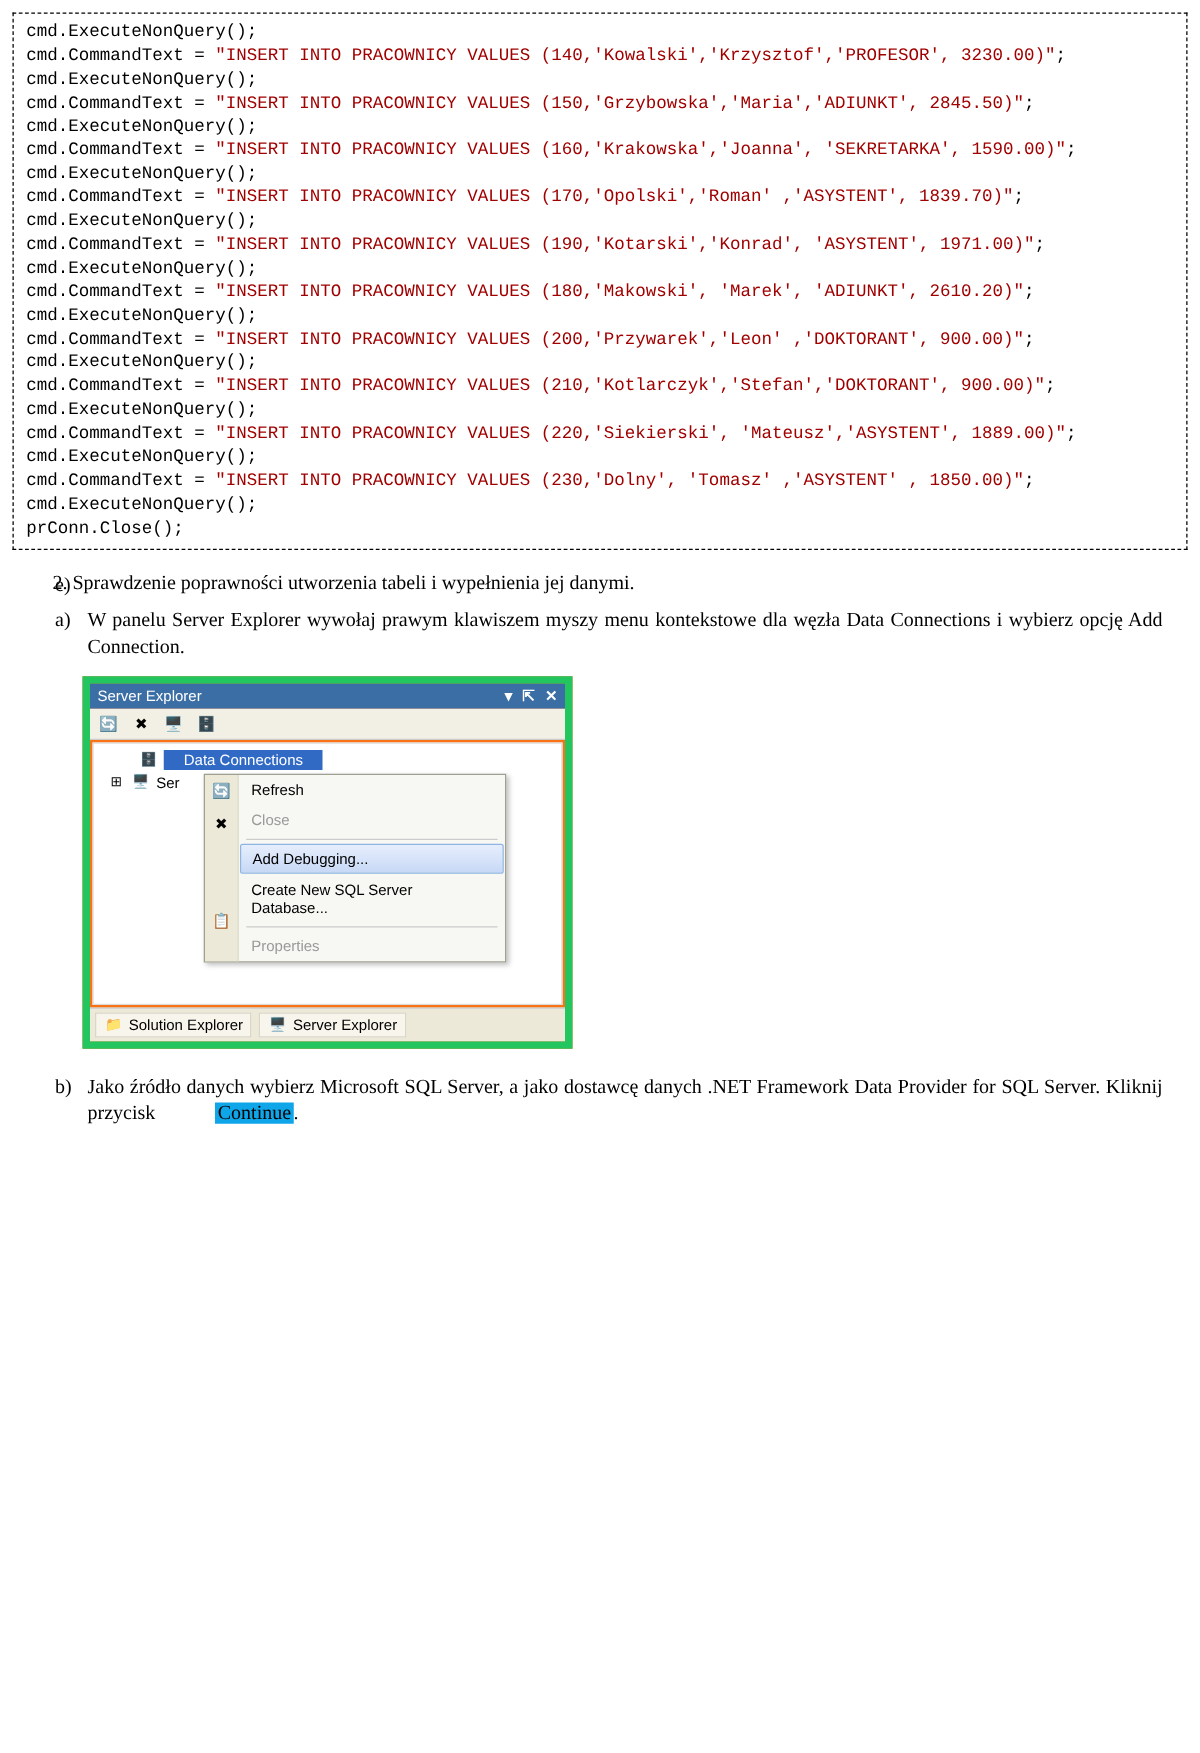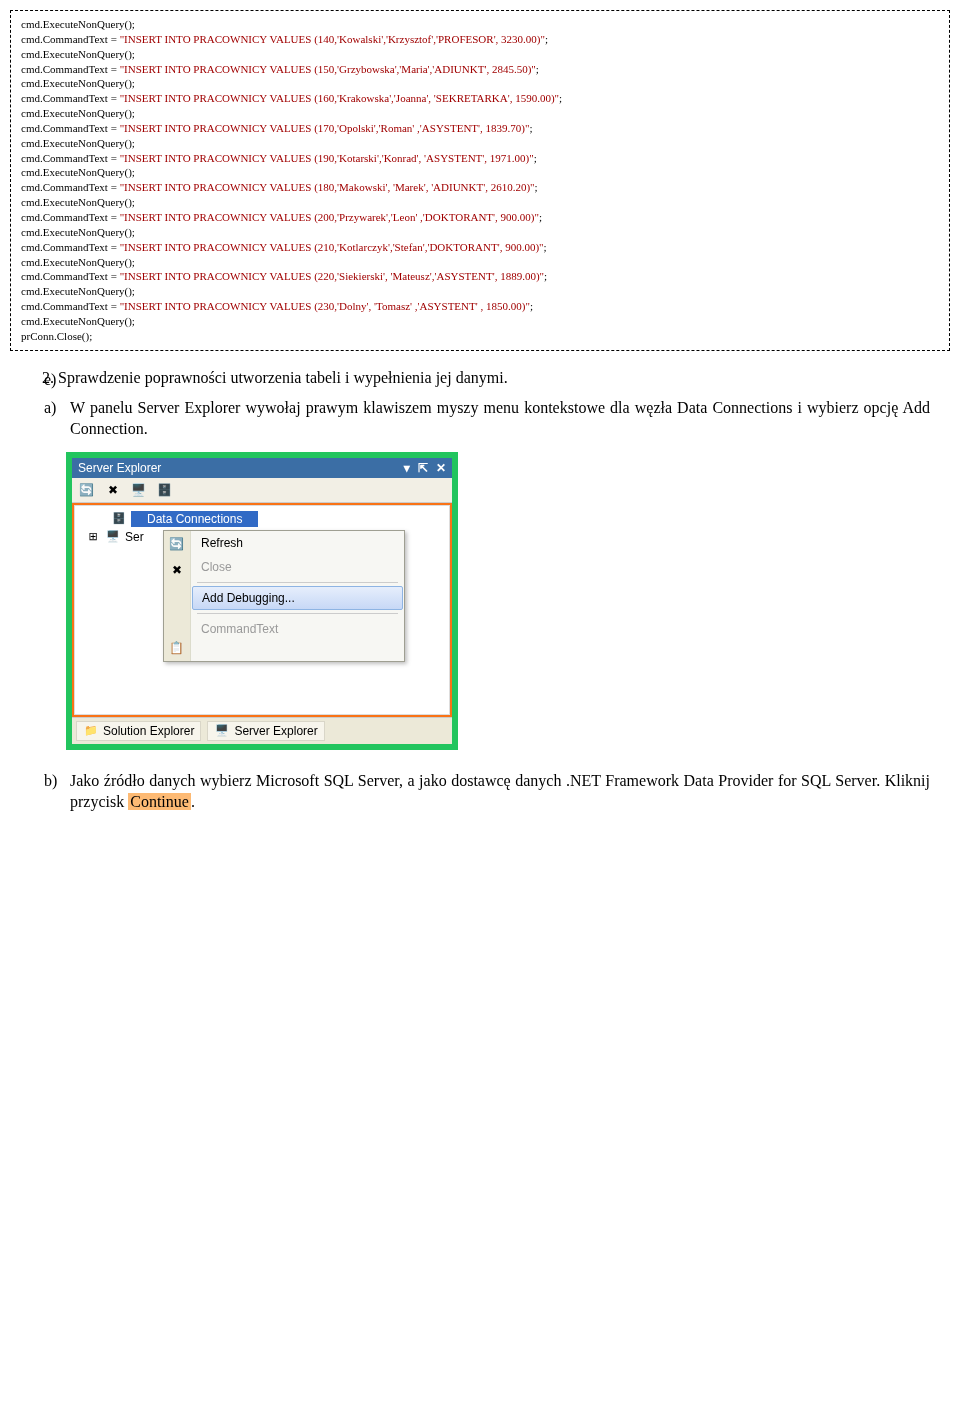--- a/index.html
+++ b/index.html
@@ -6,22 +6,22 @@
     font-family: "Times New Roman", serif;
     font-size: 16px;
     margin: 0;
     padding: 10px;
     background: #fff;
     width: 940px;
   }
   .code-block {
     border: 1px dashed #000;
     padding: 6px 10px;
-    font-family: Liberation Serif, serif;
-    font-size: 11px;
+    font-family: Liberation Mono, monospace;
+    font-size: 14px;
     line-height: 1.35;
     white-space: pre-wrap;
     word-break: break-word;
     margin-bottom: 18px;
   }
   .code-black { color: #000; }
   .code-red { color: #a00000; }
   .instruction {
     margin: 10px 20px 14px 60px;
     text-align: justify;
@@ -92,21 +92,21 @@
   .ctx-item.hl { background: linear-gradient(#e6eefc,#c7d8f6); border: 1px solid #8eb4e3; border-radius: 2px; margin: 1px; padding: 4px 9px; }
   .ctx-sep { border-top: 1px solid #ccc; margin: 3px 6px; }
   .footer-tabs {
     display: flex;
     border-top: 1px solid #ccc;
     background: #ece9d8;
     padding: 3px 4px;
     gap: 6px;
   }
   .ftab { display: flex; align-items: center; gap: 4px; padding: 1px 6px; background: #f7f5ec; border: 1px solid #d9d6c8; }
-  .continue { background: #fdba74; padding: 0 2px; }
+  .continue { background: #0ea5e9; padding: 0 2px; margin-left: 44px; }
 </style>
 </head>
 <body>
 
 <div class="code-block" id="code-block"><span class="code-black">cmd.ExecuteNonQuery();</span>
 <span class="code-black">cmd.CommandText = </span><span class="code-red">"INSERT INTO PRACOWNICY VALUES (140,'Kowalski','Krzysztof','PROFESOR', 3230.00)"</span><span class="code-black">;</span>
 <span class="code-black">cmd.ExecuteNonQuery();</span>
 <span class="code-black">cmd.CommandText = </span><span class="code-red">"INSERT INTO PRACOWNICY VALUES (150,'Grzybowska','Maria','ADIUNKT', 2845.50)"</span><span class="code-black">;</span>
 <span class="code-black">cmd.ExecuteNonQuery();</span>
 <span class="code-black">cmd.CommandText = </span><span class="code-red">"INSERT INTO PRACOWNICY VALUES (160,'Krakowska','Joanna', 'SEKRETARKA', 1590.00)"</span><span class="code-black">;</span>
@@ -170,22 +170,23 @@
         <div class="ci">✖</div>
         <div class="ci"></div>
         <div class="ci"></div>
         <div class="ci">📋</div>
       </div>
       <div class="ctx-items">
         <div class="ctx-item">Refresh</div>
         <div class="ctx-item disabled">Close</div>
         <div class="ctx-sep"></div>
         <div class="ctx-item hl">Add Debugging...</div>
+        <div class="ctx-item">Create New SQL Server Database...</div>
         <div class="ctx-sep"></div>
-        <div class="ctx-item disabled">CommandText</div>
+        <div class="ctx-item disabled">Properties</div>
       </div>
     </div>
   </div>
   <div class="footer-tabs">
     <div class="ftab">
       <span class="ico">📁</span>
       <span>Solution Explorer</span>
     </div>
     <div class="ftab">
       <span class="ico">🖥️</span>

